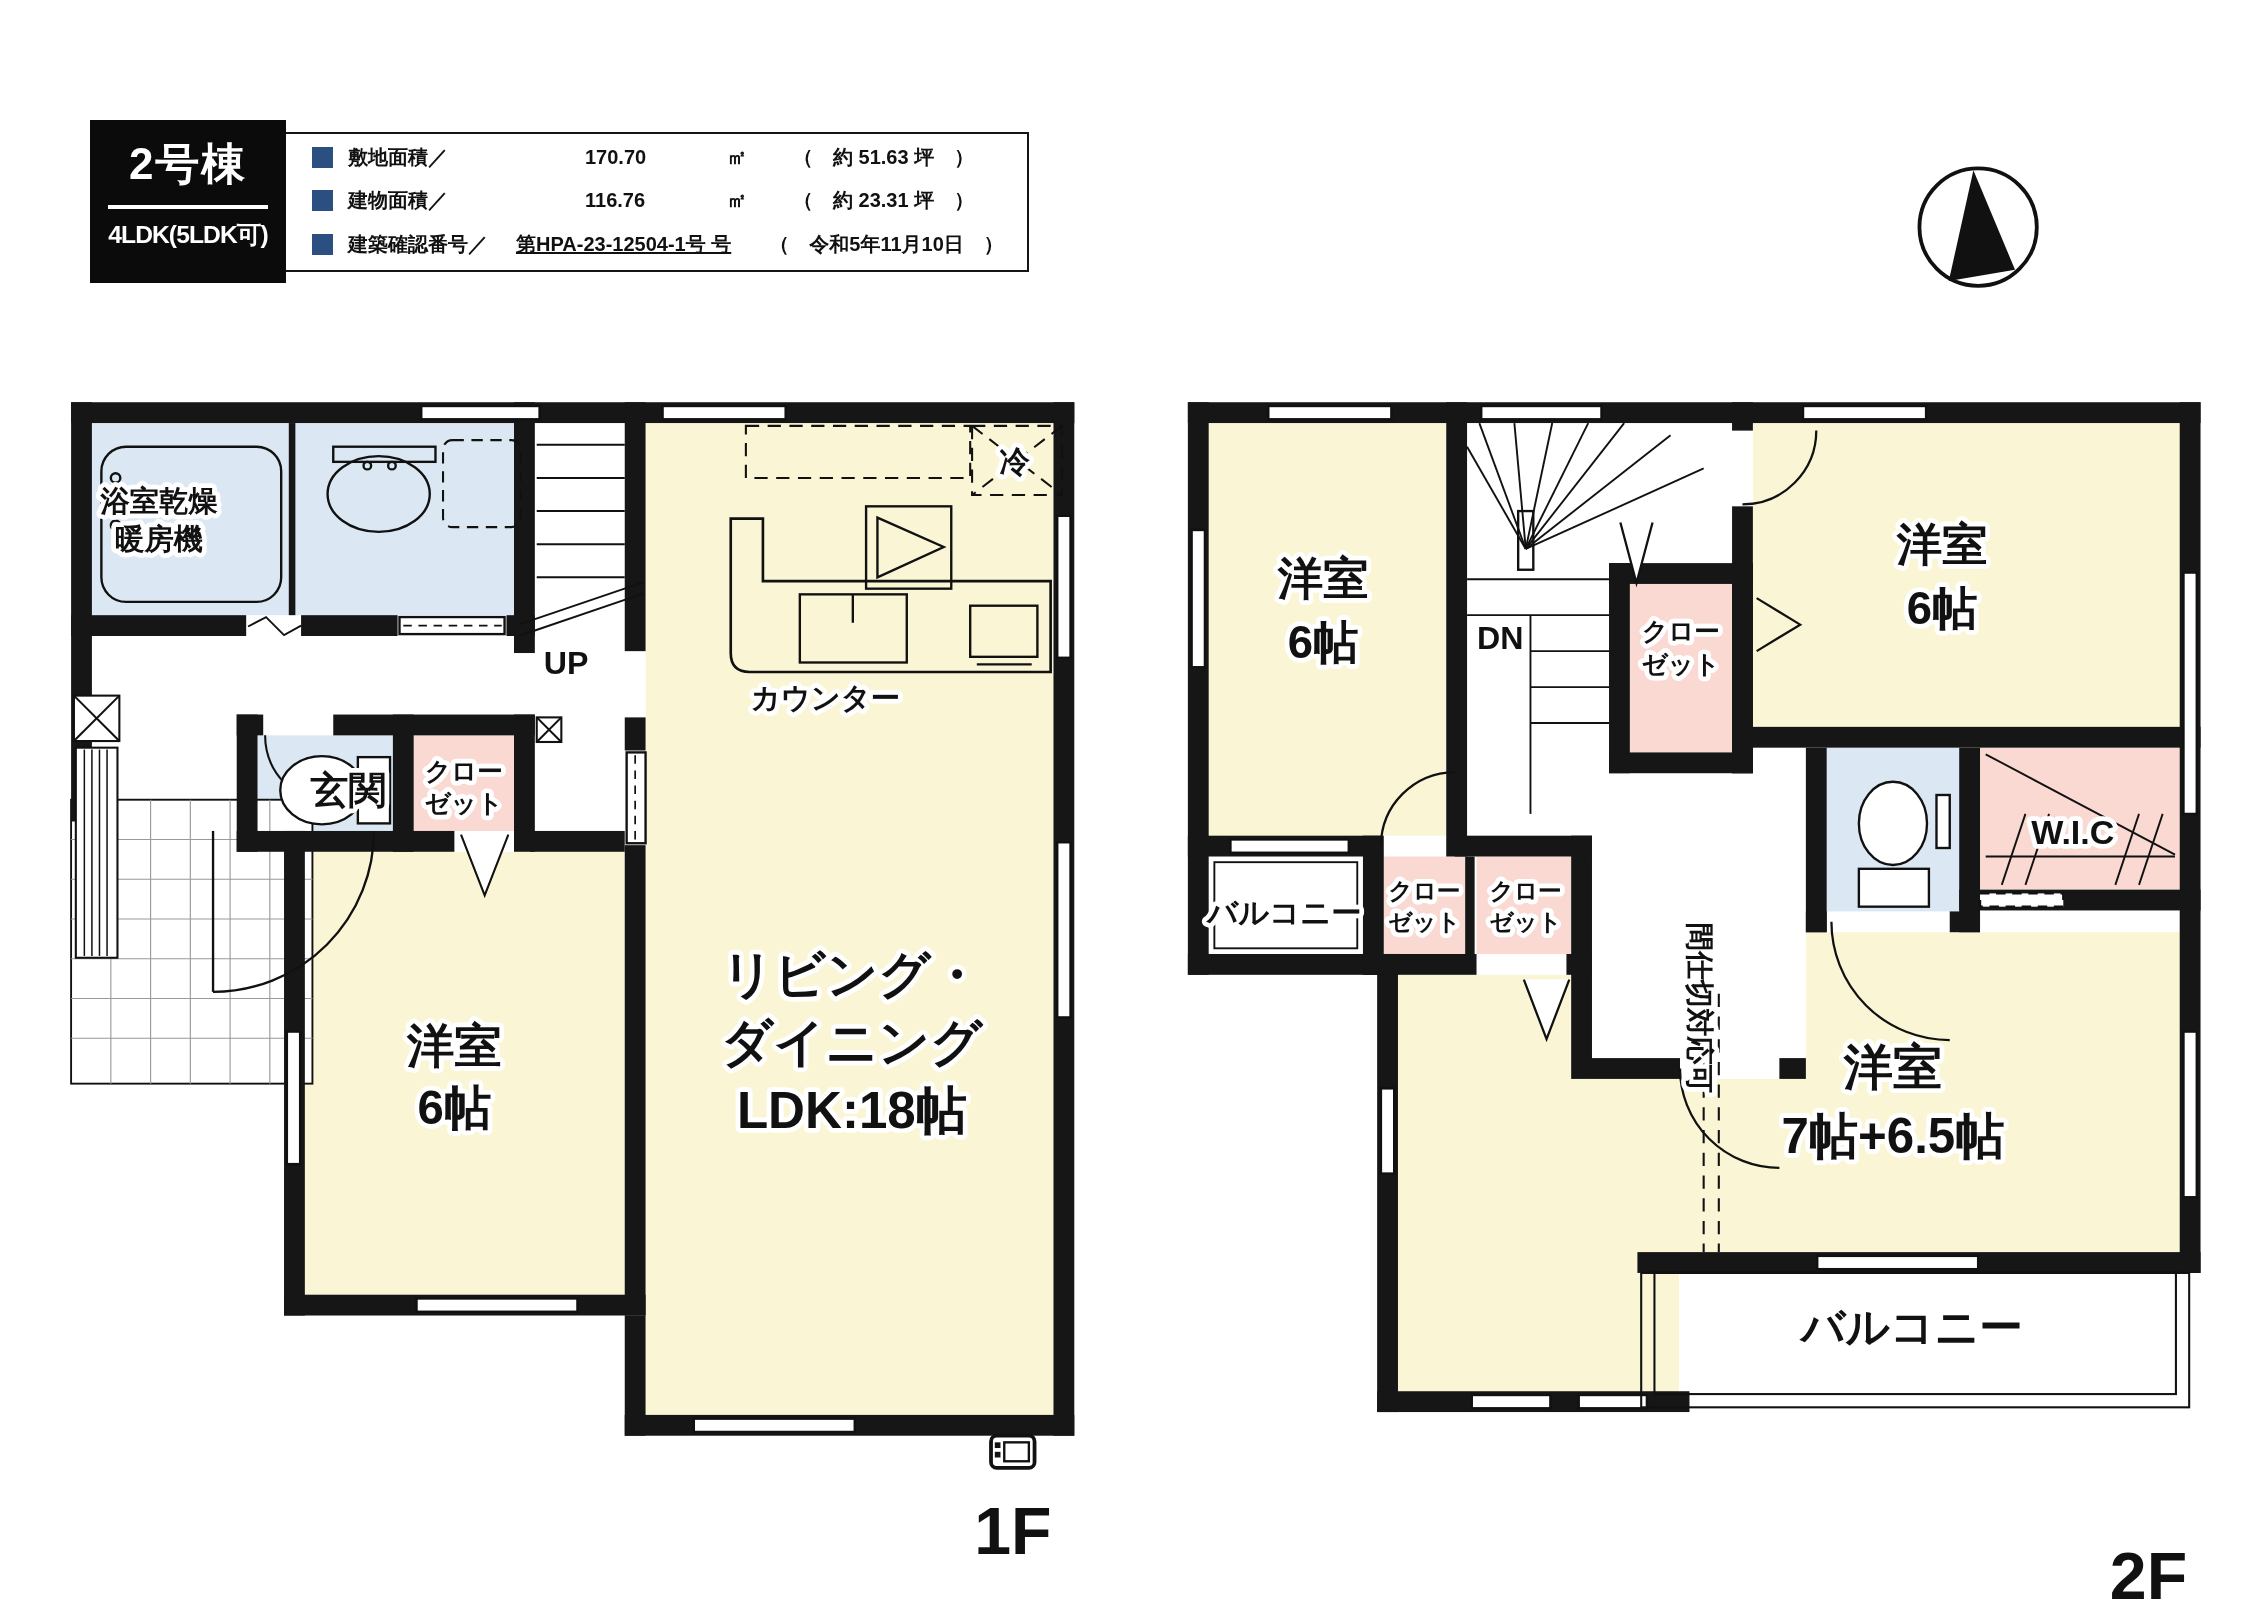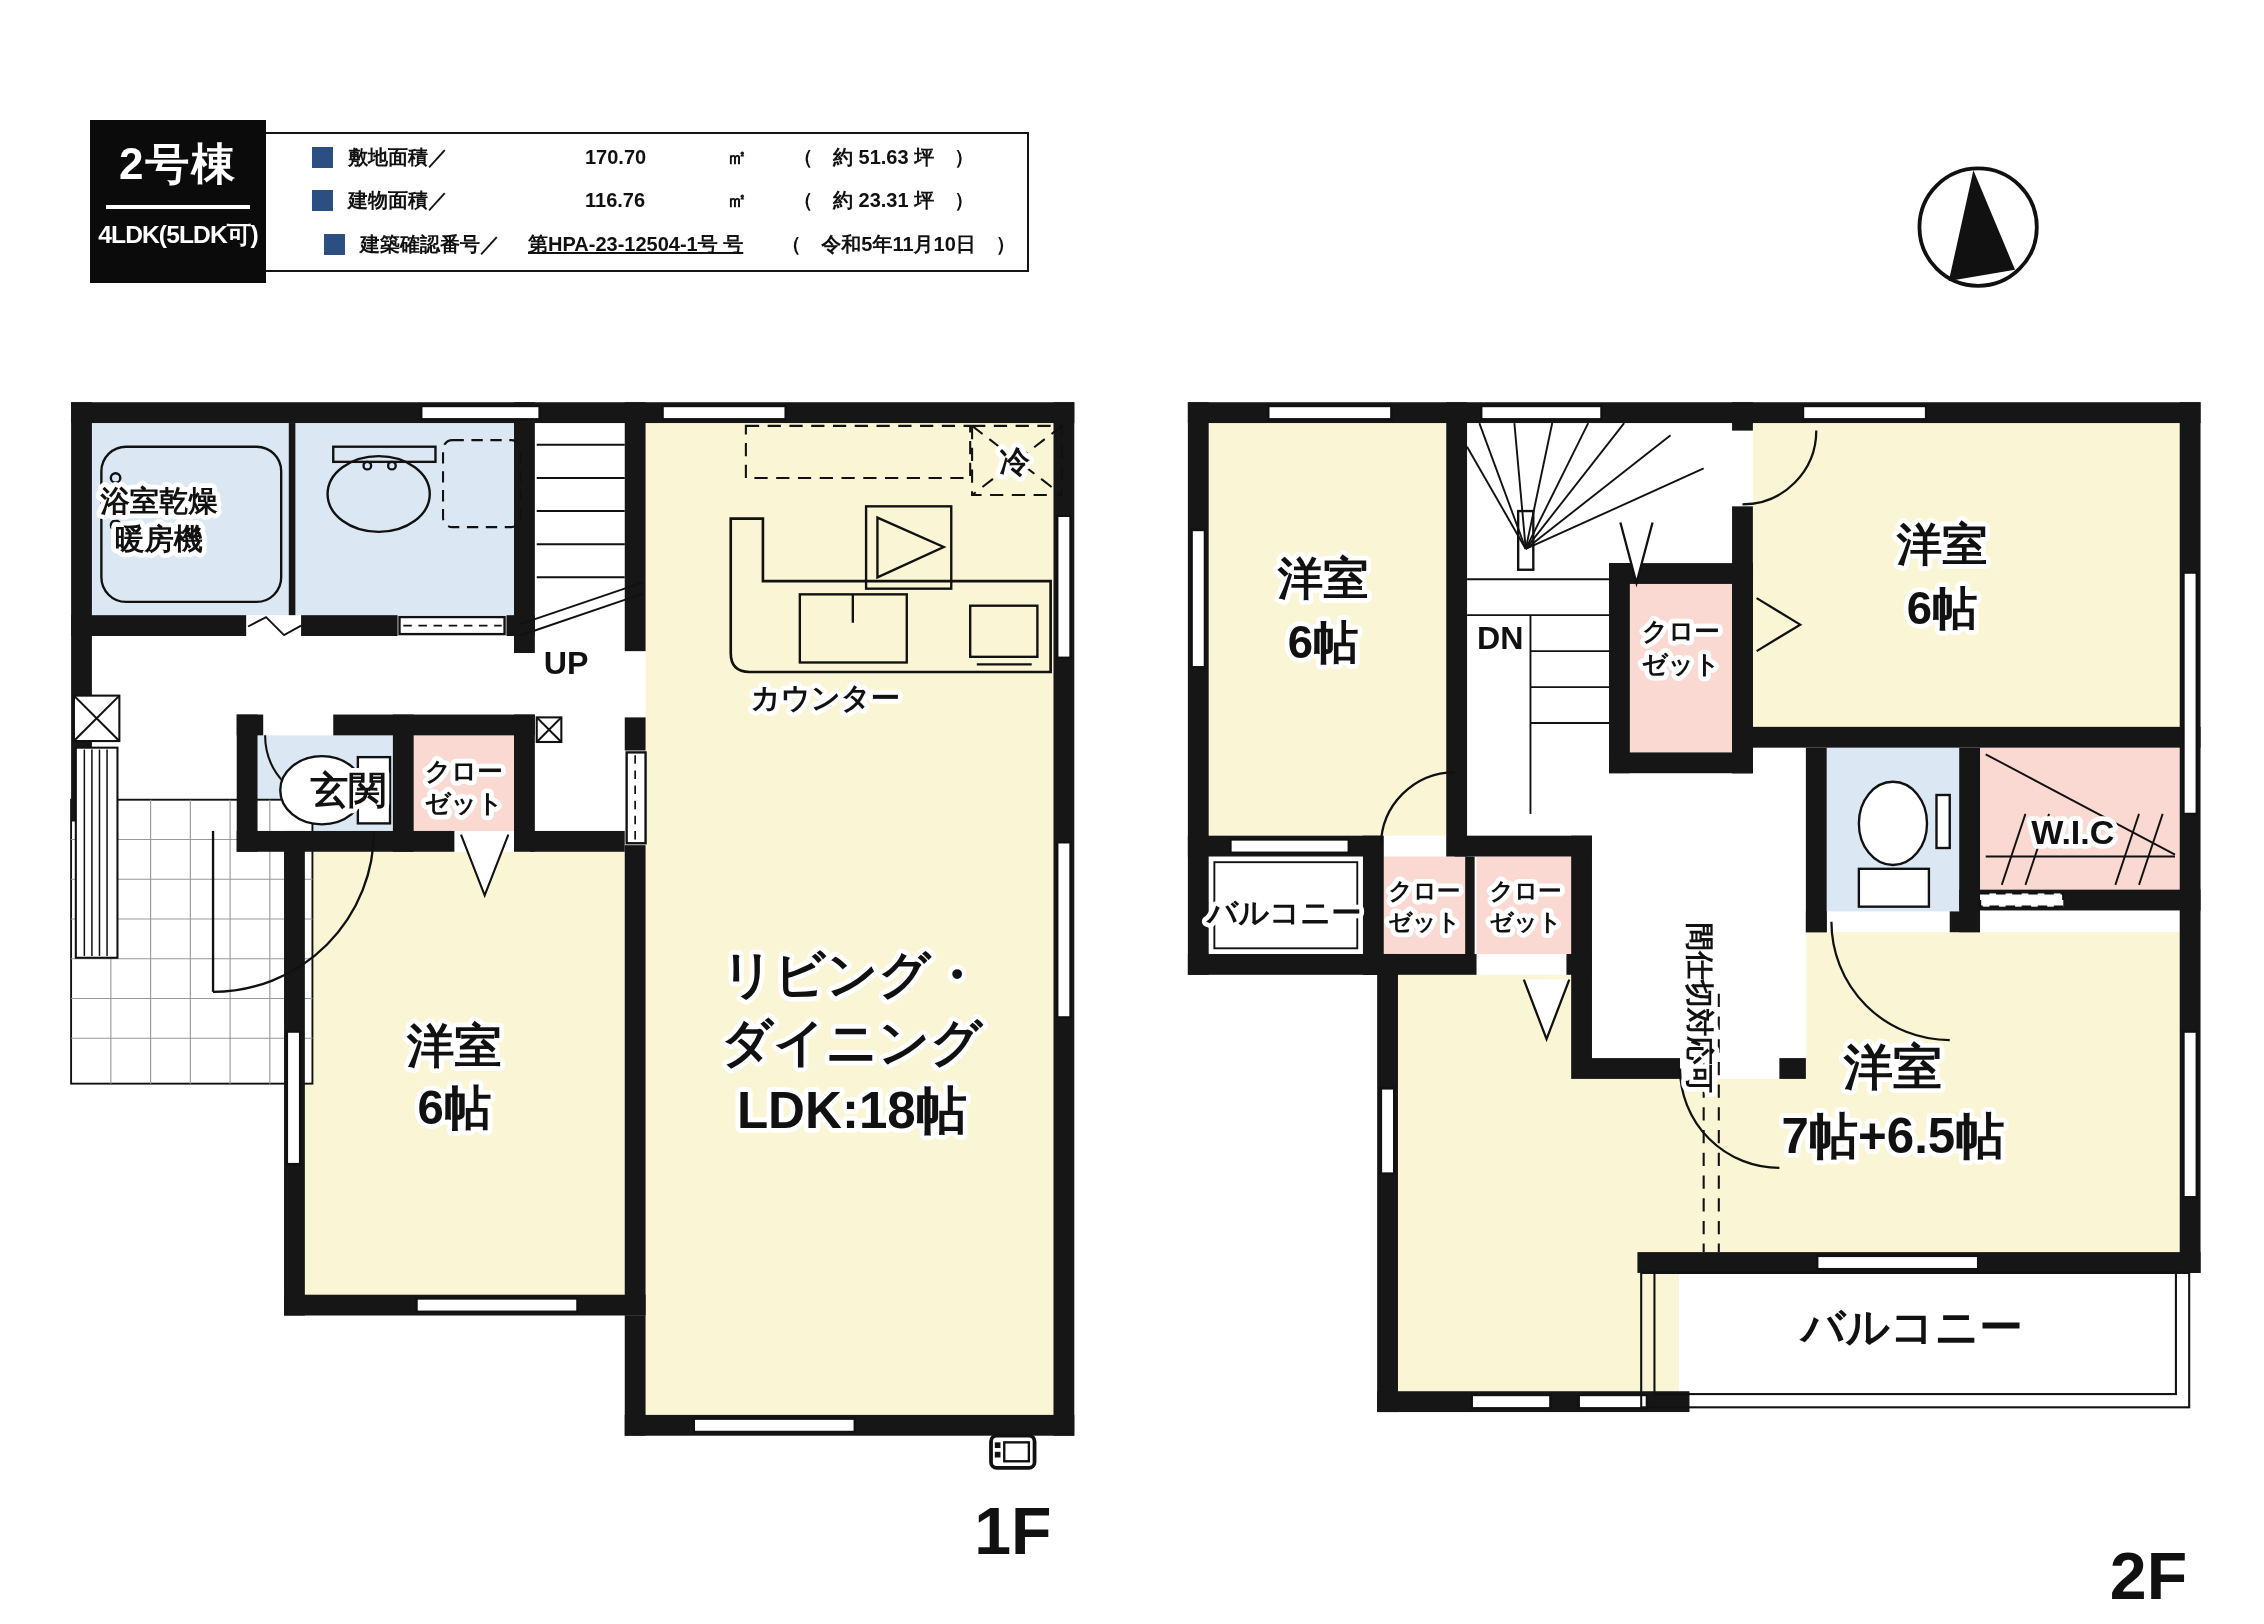--- a/index.html
+++ b/index.html
@@ -1,21 +1,21 @@
 <!DOCTYPE html>
 <html style="font-size:15px"><head>
 <meta charset="utf-8">
 <style>
   html,body{margin:0;padding:0;background:#fff;}
   body{width:2265px;height:1625px;position:relative;overflow:hidden;
        font-family:"Liberation Sans",sans-serif;color:#111;}
   
   .hdr-box{position:absolute;left:90px;top:132px;width:939px;height:140px;
            border:2.8px solid #141414;background:#fff;box-sizing:border-box;}
-  .hdr-tab{position:absolute;left:90px;top:120px;width:176px;height:163px;
+  .hdr-tab{position:absolute;left:90px;top:120px;width:196px;height:163px;
            background:#0b0b0b;z-index:3;display:flex;flex-direction:column;
            align-items:center;box-sizing:border-box;}
   .hdr-unit{color:#fff;font-size:44px;font-weight:bold;letter-spacing:1.9px;margin-top:15px;}
   .hdr-div{width:82%;height:3.8px;background:#fff;margin:11.4px 0 8.5px 0;}
   .hdr-plan{color:#fff;font-size:24.6px;font-weight:bold;letter-spacing:-0.9px;}
   .hrow{position:absolute;display:flex;align-items:center;font-size:20px;
         font-weight:600;white-space:nowrap;z-index:2;}
   .hrow .blt{width:21px;height:21px;background:#2B4F81;margin-right:15px;flex:none;}
   .hrow .lab{display:inline-block;min-width:237px;}
   .hrow .val{display:inline-block;min-width:142px;}
@@ -42,21 +42,21 @@
   <span class="unt">㎡</span>
   <span class="nte">（　約 51.63 坪　）</span>
 </div>
 <div class="hrow" style="left:312px;top:187px;align-items:center;">
   <span class="blt"></span>
   <span class="lab">建物面積／</span>
   <span class="val">116.76</span>
   <span class="unt">㎡</span>
   <span class="nte">（　約 23.31 坪　）</span>
 </div>
-<div class="hrow" style="left:324px;top:231px;">
+<div class="hrow" style="left:312px;top:231px;">
   <span class="blt"></span>
   <span style="margin-right:28px;">建築確認番号／</span>
   <span style="margin-right:38px;text-decoration:underline;">第HPA-23-12504-1号 号</span>
   <span class="nte">（　令和5年11月10日　）</span>
 </div>
 
 <svg width="2265" height="1625" viewBox="0 0 2393 1717" style="position:absolute;left:0;top:0;">
 
   <g>
     <circle cx="2090" cy="240" r="62" fill="#fff" stroke="#111" stroke-width="4"></circle>

